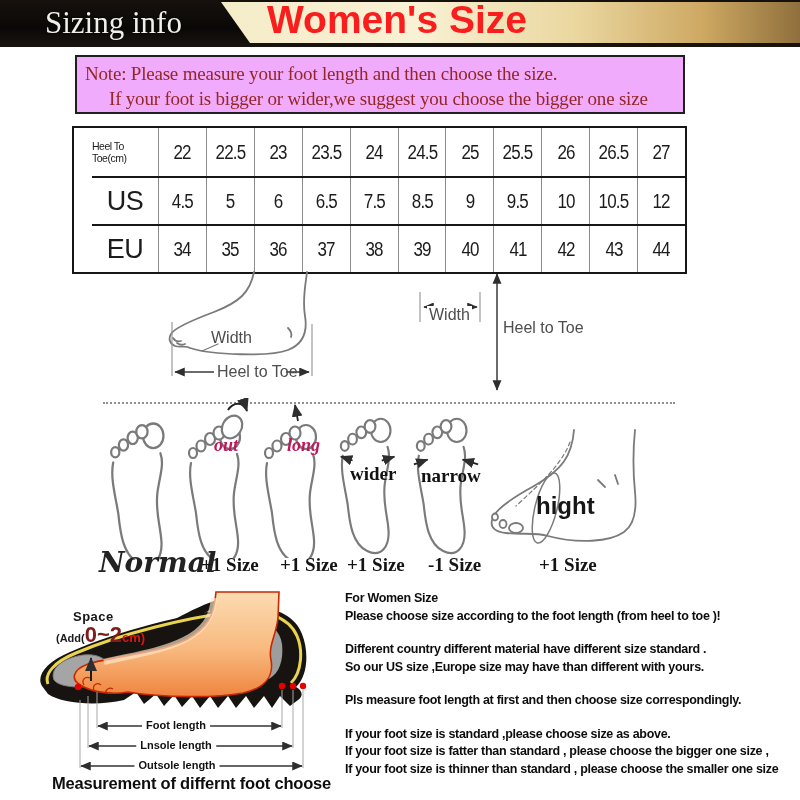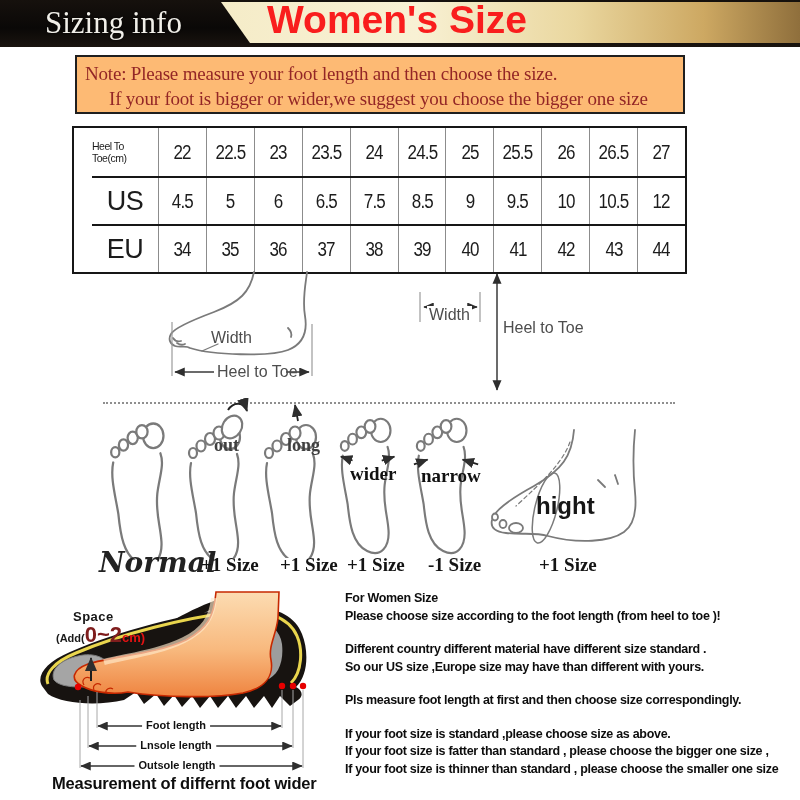--- a/index.html
+++ b/index.html
@@ -9,39 +9,39 @@
 
   
   .hdr-black { left:0; top:0; width:800px; height:47px; background:linear-gradient(180deg,#16110d,#0a0807 60%,#1a140f); }
   .hdr-gold  { left:0; top:2px; width:800px; height:41px;
                background:linear-gradient(90deg,#b8924c 0%,#ddc388 7%,#f5ecc8 28%,#f8f1d4 52%,#ead79f 72%,#cda862 88%,#8f6f3c 100%);
                clip-path:polygon(221px 0, 800px 0, 800px 41px, 250px 41px); }
   .sizing-title { left:45px; top:5px; font-family:"Liberation Serif",serif; font-size:31px; color:#f1efe9; text-shadow:0 0 2px #000; }
   .womens-title { left:267px; top:-2px; font-size:39px; font-weight:bold; color:#f91d1d; letter-spacing:0px; }
 
   
-  .notebox { left:75px; top:55px; width:610px; height:59px; border:2px solid #1f1f1f; background:#fdba74;
+  .notebox { left:75px; top:55px; width:610px; height:59px; border:2px solid #1f1f1f; background:#f0abfc;
              font-family:"Liberation Serif",serif; color:#932626; font-size:19px; line-height:25px; letter-spacing:-0.2px; }
   .notebox .l1 { margin:4px 0 0 8px; }
   .notebox .l2 { margin-left:32px; }
 
   
   .sizetable { left:72px; top:126px; width:615px; border:2px solid #161616; background:#fff;padding-left:18px; }
   .trow { display:grid; grid-template-columns:66px repeat(11,1fr); height:48px; }
   .trow + .trow { border-top:2px solid #161616; }
   .cell { display:flex; align-items:center; justify-content:center; border-left:1px solid #8c8c8c; color:#1c1c1c; overflow:hidden; }
   .trow .cell:first-child { border-left:none; }
   .lab-sm  { font-size:10.5px; letter-spacing:-0.5px; }
   .lab-big { font-size:27px; letter-spacing:-0.5px;text-align:center; }
   .num { font-size:20px; letter-spacing:-1px; transform:scaleX(0.85); white-space:nowrap; }
 
   
   .sk { color:#4d4d4d; font-size:16px; }
   .onwhite { background:#fff; padding:0 2px; }
-  .inner-lab  { font-family:"Liberation Serif",serif; font-weight:bold; color:#404040; font-size:18px; }
+  .inner-lab  { font-family:"Liberation Serif",serif; font-weight:bold; color:#be185d; font-size:18px;font-style:italic; }
   .inner-lab2 { font-family:"Liberation Serif",serif; font-weight:bold; color:#111; font-size:19px; }
   .hight-lab  { font-weight:bold; color:#161616; font-size:24px; }
   .size-lab   { font-family:"Liberation Serif",serif; font-weight:bold; color:#141414; font-size:19px; }
   .normal-lab { font-family:"DejaVu Serif",serif; font-style:italic; font-weight:bold; color:#222; font-size:28px; }
 
   .dotline { left:103px; top:402px; width:572px; border-top:2px dotted #8f8f8f; }
 
   
   .space-lab { left:73px; top:609px; font-weight:bold; font-size:13px; color:#161616; letter-spacing:0.5px; }
   .add-line  { left:56px; top:622px; white-space:nowrap; }
@@ -328,21 +328,21 @@
     <path d="M61,158 L264,158" marker-start="url(#as)" marker-end="url(#ae)"></path>
     <path d="M53,178 L274,178" marker-start="url(#as)" marker-end="url(#ae)"></path>
   </g>
 </svg>
 
 <div class="abs space-lab">Space</div>
 <div class="abs add-line"><span class="add-prefix">(Add(</span><span class="add-range">0~2</span><span class="add-unit">cm)</span></div>
 <div class="abs mlabel" style="left:176px; top:719px;">Foot length</div>
 <div class="abs mlabel" style="left:176px; top:739px;">Lnsole length</div>
 <div class="abs mlabel" style="left:177px; top:759px;">Outsole length</div>
-<div class="abs caption">Measurement of differnt foot wider</div>
+<div class="abs caption">Measurement of differnt foot choose</div>
 
 <div class="abs advice">
   <div>For Women Size</div>
   <div>Please choose size according to the foot length (from heel to toe )!</div>
   <div class="adv-gap"></div>
   <div>Different country different material have different size standard .</div>
   <div>So our US size ,Europe size may have than different with yours.</div>
   <div class="adv-gap"></div>
   <div>Pls measure foot length at first and then choose size correspondingly.</div>
   <div class="adv-gap"></div>

